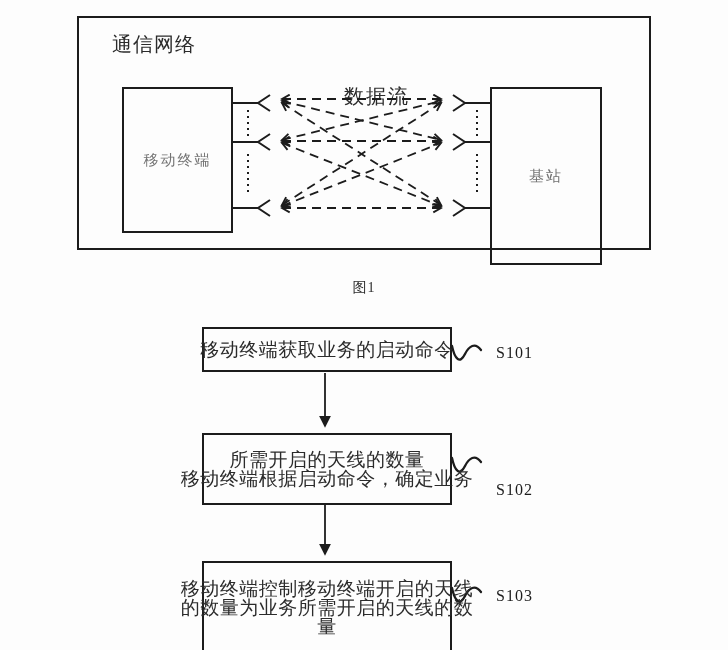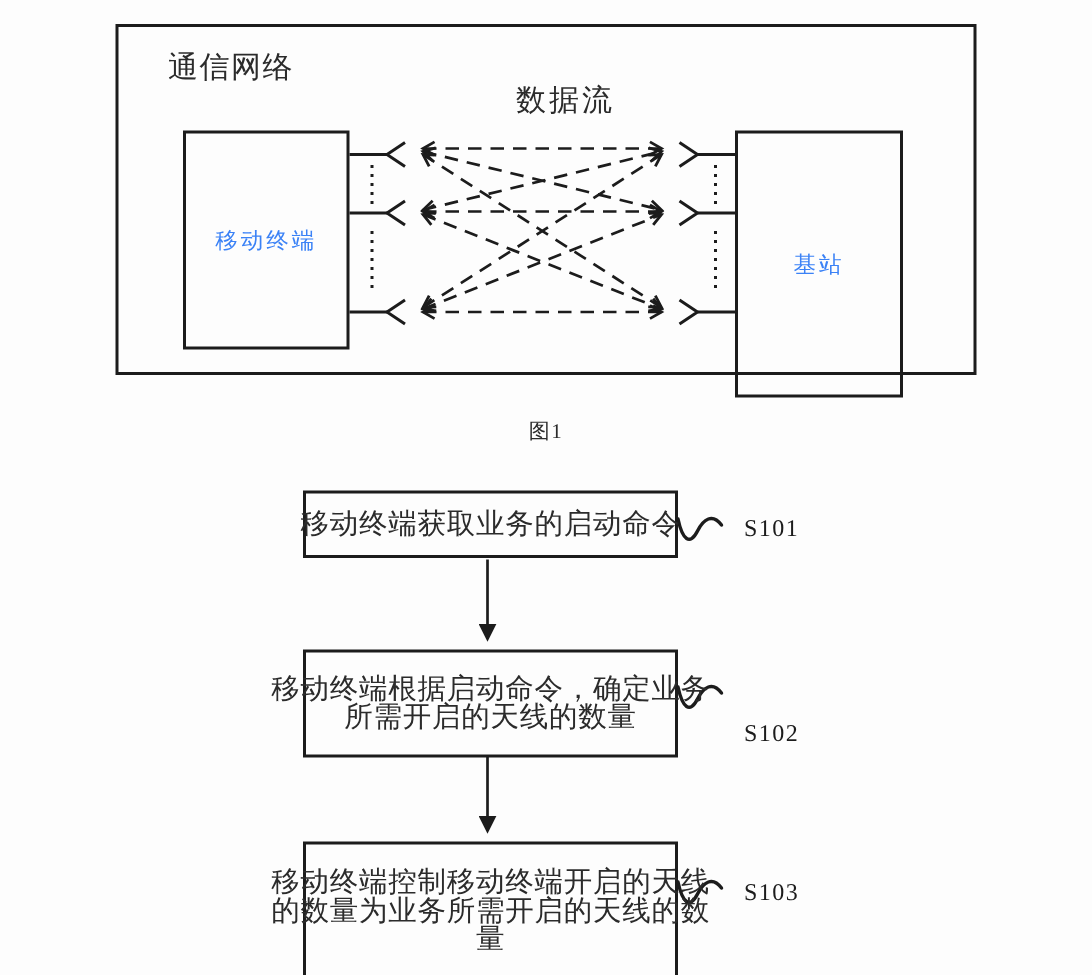--- a/index.html
+++ b/index.html
@@ -3,21 +3,21 @@
 <meta charset="utf-8">
 <style>
   html,body{margin:0;padding:0;background:#fdfdfd;}
   .canvas{
     position:relative;width:728px;height:650px;background:#fdfdfd;
     font-family:"Liberation Serif","DejaVu Serif",serif;color:#222;overflow:hidden;
   }
   .box{position:absolute;border:2px solid #1c1c1c;background:transparent;box-sizing:border-box;}
   .center-flex{display:flex;align-items:center;justify-content:center;}
   .label{position:absolute;font-size:20px;letter-spacing:1px;color:#2b2b2b;white-space:nowrap;}
-  .node-label{font-size:15px;letter-spacing:2px;color:#3b82f6;}
+  .node-label{font-size:15px;letter-spacing:2px;color:#737373;}
   .overlay{position:absolute;left:0;top:0;width:728px;height:650px;}
   .caption{position:absolute;left:340px;top:279px;width:48px;text-align:center;
            font-size:14px;letter-spacing:1px;color:#2b2b2b;}
   .step-box{
     position:absolute;left:202px;width:250px;border:2px solid #1c1c1c;box-sizing:border-box;
     display:flex;flex-direction:column;align-items:center;justify-content:center;
     padding:0 5px;background:transparent;
   }
   .step-line{font-size:19px;line-height:19px;letter-spacing:0.5px;color:#2b2b2b;
              text-align:center;white-space:nowrap;}
@@ -33,21 +33,21 @@
   <div class="label" style="left:112px;top:31px;">通信网络</div>
 
   <div class="box center-flex" style="left:122px;top:87px;width:111px;height:146px;">
     <span class="node-label">移动终端</span>
   </div>
 
   <div class="box center-flex" style="left:490px;top:87px;width:112px;height:178px;">
     <span class="node-label">基站</span>
   </div>
 
-  <div class="label" style="left:344px;top:53px;letter-spacing:2px;">数据流</div>
+  <div class="label" style="left:344px;top:83px;letter-spacing:2px;">数据流</div>
 
   <svg class="overlay" viewBox="0 0 728 650">
     <defs>
       <marker id="ah" viewBox="0 0 10 10" refX="8" refY="5" markerWidth="11" markerHeight="11" markerUnits="userSpaceOnUse" orient="auto-start-reverse">
         <path d="M1,1 L8,5 L1,9" fill="none" stroke="#1c1c1c" stroke-width="1.7"></path>
       </marker>
       <marker id="tri" viewBox="0 0 10 10" refX="8.5" refY="5" markerWidth="12" markerHeight="12" markerUnits="userSpaceOnUse" orient="auto">
         <path d="M0,0 L10,5 L0,10 Z" fill="#1c1c1c"></path>
       </marker>
       <path id="sq" d="M452,346 C455,360 460,364 465,354 C469,346 475,342 481,350" fill="none" stroke="#1c1c1c" stroke-width="2.3" stroke-linecap="round"></path>
@@ -103,22 +103,22 @@
   </svg>
 
   <div class="caption">图1</div>
 
   <div class="step-box" style="top:327px;height:45px;">
     <div class="step-line">移动终端获取业务的启动命令</div>
   </div>
   <div class="s-label" style="top:344px;">S101</div>
 
   <div class="step-box" style="top:433px;height:72px;">
+    <div class="step-line">所需开启的天线的数量</div>
     <div class="step-line">移动终端根据启动命令，确定业务</div>
-    <div class="step-line">所需开启的天线的数量</div>
   </div>
   <div class="s-label" style="top:481px;">S102</div>
 
   <div class="step-box" style="top:561px;height:92px;">
     <div class="step-line">移动终端控制移动终端开启的天线</div>
     <div class="step-line">的数量为业务所需开启的天线的数</div>
     <div class="step-line">量</div>
   </div>
   <div class="s-label" style="top:587px;">S103</div>
 

